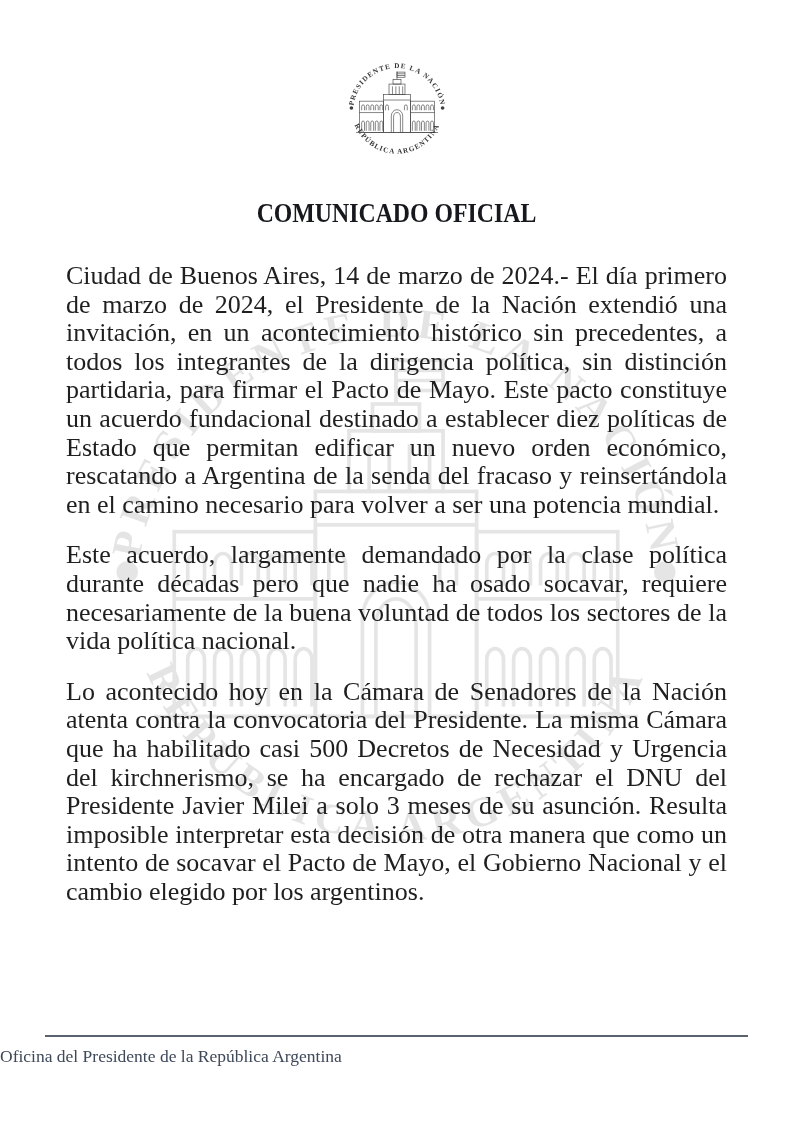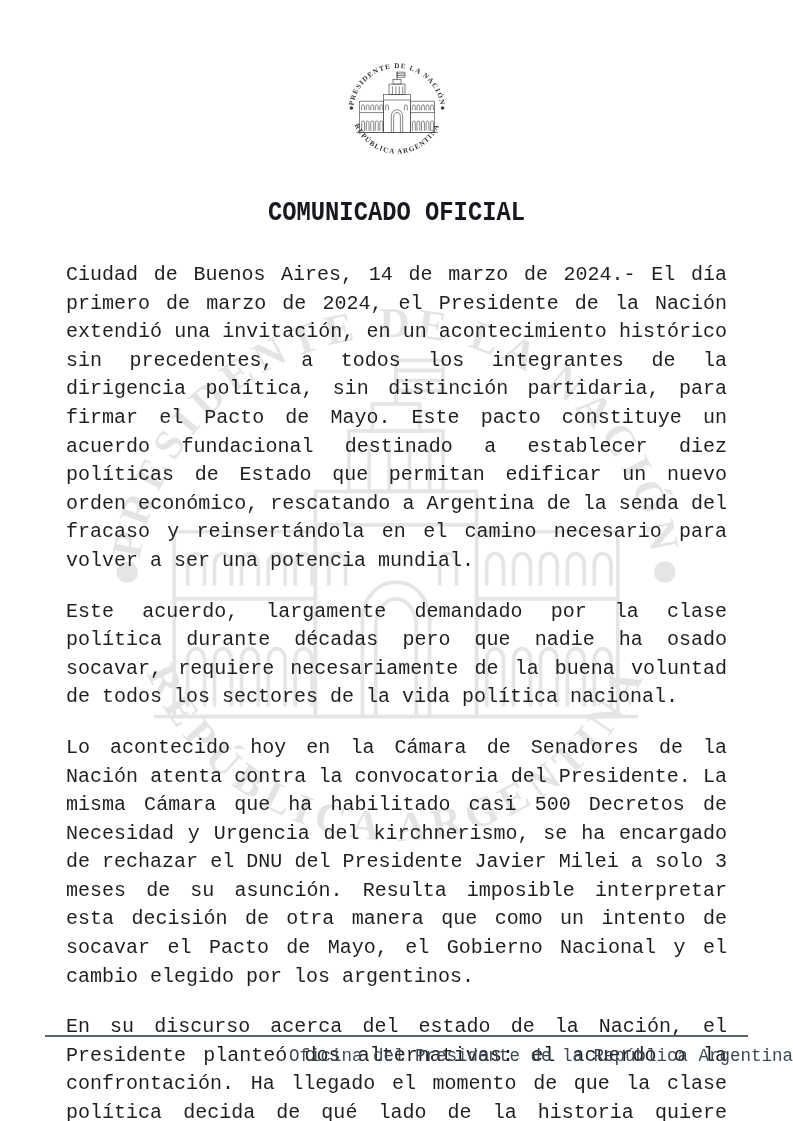--- a/index.html
+++ b/index.html
@@ -2,21 +2,21 @@
 <html><head>
 <meta charset="utf-8">
 <style>
   html, body { margin: 0; padding: 0; background: #ffffff; }
   .page {
     position: relative;
     width: 793px;
     height: 1121px;
     background: #ffffff;
     overflow: hidden;
-    font-family: Liberation Mono, monospace;
+    font-family: Liberation Serif, serif;
   }
 
   
   .watermark {
     position: absolute;
     left: 396px;
     top: 572px;
     width: 672px;
     height: 672px;
     transform: translate(-50%, -50%);
@@ -40,40 +40,40 @@
     font-weight: bold;
     color: #16181d;
     letter-spacing: 0px;
     transform: scaleX(0.85);
     transform-origin: 50% 50%;
   }
 
   .content { margin: 33px 66px 0; }
   .content p {
     margin: 0 0 22px;
-    font-size: 20px;
+    font-size: 26px;
     line-height: 28.6px;
     text-align: justify;
     color: #1f1f1f;
   }
 
   .footer-rule {
     position: absolute;
     left: 45px;
     right: 45px;
     top: 1035px;
     border-top: 2.5px solid #5a626e;
     z-index: 1;
   }
   .footer-text {
     position: absolute;
     left: 0;
     right: 0;
     top: 1046px;
-    text-align: right;
+    text-align: left;
     font-size: 17.5px;
     color: #3d4859;
     z-index: 1;
   }
 
   
   .seal-stroke { fill: none; stroke: #3f3f3f; stroke-width: 1.1; }
   .seal-fill   { fill: #3f3f3f; stroke: none; }
   .seal-text {
     font-family: "Liberation Serif", "DejaVu Serif", serif;
@@ -176,21 +176,20 @@
         <use href="#seal-sym"></use>
       </svg>
     </div>
 
     <h1 class="page-title">COMUNICADO OFICIAL</h1>
 
     <div class="content">
       <p>Ciudad de Buenos Aires, 14 de marzo de 2024.- El día primero de marzo de 2024, el Presidente de la Nación extendió una invitación, en un acontecimiento histórico sin precedentes, a todos los integrantes de la dirigencia política, sin distinción partidaria, para firmar el Pacto de Mayo. Este pacto constituye un acuerdo fundacional destinado a establecer diez políticas de Estado que permitan edificar un nuevo orden económico, rescatando a Argentina de la senda del fracaso y reinsertándola en el camino necesario para volver a ser una potencia mundial.</p>
       <p>Este acuerdo, largamente demandado por la clase política durante décadas pero que nadie ha osado socavar, requiere necesariamente de la buena voluntad de todos los sectores de la vida política nacional.</p>
       <p>Lo acontecido hoy en la Cámara de Senadores de la Nación atenta contra la convocatoria del Presidente. La misma Cámara que ha habilitado casi 500 Decretos de Necesidad y Urgencia del kirchnerismo, se ha encargado de rechazar el DNU del Presidente Javier Milei a solo 3 meses de su asunción. Resulta imposible interpretar esta decisión de otra manera que como un intento de socavar el Pacto de Mayo, el Gobierno Nacional y el cambio elegido por los argentinos.</p>
-      <p>En su discurso acerca del estado de la Nación, el Presidente planteó dos alternativas: el acuerdo o la confrontación. Ha llegado el momento de que la clase política decida de qué lado de la historia quiere quedar.</p>
     </div>
 
   </div>
 
   <div class="footer-rule"></div>
   <div class="footer-text">Oficina del Presidente de la República Argentina</div>
 
 </div>
 
 </body></html>

